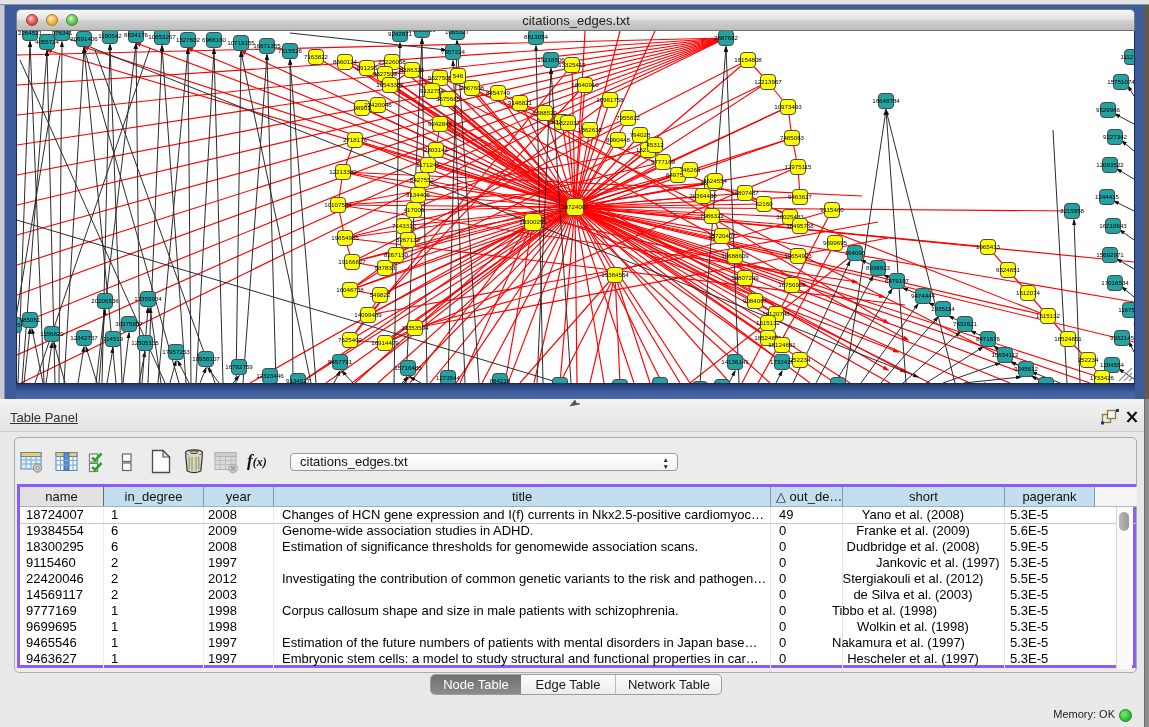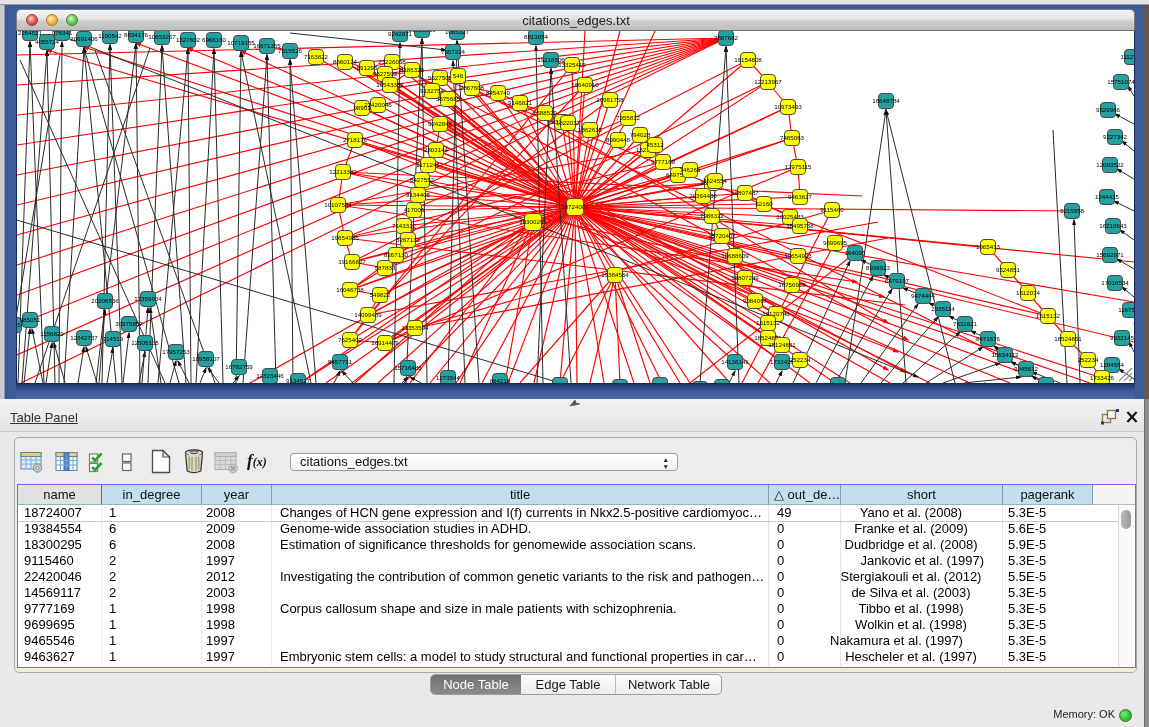--- a/index.html
+++ b/index.html
@@ -26,21 +26,21 @@
 
 #tpanel{left:0;top:399px;width:1149px;height:328px;background:#e9e9e9;}
 #theader{left:0;top:399px;width:1149px;height:33px;background:linear-gradient(#f2f2f2,#e4e4e4);border-bottom:1px solid #c9c9c9;box-sizing:border-box;}
 #theader span{position:absolute;left:10px;top:11px;font-size:13px;color:#333;text-decoration:underline;}
 #floatic{left:1101px;top:409px;width:18px;height:16px;}
 #closeic{left:1125px;top:410px;width:14px;height:14px;}
 #tbox{left:14px;top:437px;width:1123px;height:236px;background:#ececec;border:1px solid #acacac;border-radius:5px;box-sizing:border-box;}
 #combo{left:290px;top:453px;width:388px;height:18px;background:linear-gradient(#fff,#f2f2f2);border:1px solid #9b9b9b;border-radius:4px;box-sizing:border-box;font-size:13px;color:#111;line-height:16px;padding-left:9px;}
 #combo .arr{position:absolute;right:8px;top:1.5px;font-size:6.5px;color:#222;line-height:7px;letter-spacing:0;}
 
-#tbl{left:17px;top:484px;width:1119px;height:184px;background:#fff;border:1px solid #8b5cf6;box-sizing:border-box;}
+#tbl{left:17px;top:484px;width:1119px;height:184px;background:#fff;border:3px solid #8b5cf6;box-sizing:border-box;}
 .hrow{position:absolute;left:0;top:0;height:20px;width:1117px;background:#c3dfee;border-bottom:1px solid #98b2c0;box-sizing:border-box;}
 .hc{position:absolute;top:0;height:19px;font-size:13px;color:#111;text-align:center;line-height:19px;border-right:1px solid #7c9dac;box-sizing:border-box;background:#c3dfee;white-space:nowrap;overflow:hidden;}
 .hc1{background:#e2e2e2;border-right:1px solid #6a6a6a;}
 .rows{position:absolute;left:0;top:20px;font-size:13px;color:#000;}
 .r{position:absolute;height:16px;line-height:16px;white-space:nowrap;}
 .c{position:absolute;top:0;}
 .scroll{position:absolute;right:1px;top:20px;width:15px;height:162px;background:#fafafa;border-left:1px solid #d8d8d8;}
 .thumb{position:absolute;left:2px;top:5px;width:10px;height:19px;background:linear-gradient(90deg,#b9b9b9,#989898);border-radius:5px;}
 
 #tabs{left:430px;top:674px;width:292px;height:21px;border:1px solid #9d9d9d;border-radius:5px;box-sizing:border-box;background:linear-gradient(#fdfdfd,#ececec);font-size:13px;}
@@ -834,21 +834,21 @@
         <span class="c" style="left:262px">Estimation of significance thresholds for genomewide association scans.</span>
         <span class="c" style="left:759px">0</span>
         <span class="c" style="left:812px;width:162px;text-align:center">Dudbridge et al. (2008)</span>
         <span class="c" style="left:990px">5.9E-5</span>
       </div>
  <div class="r" style="top:48px;width:1117px;">
         <span class="c" style="left:6px">9115460</span>
         <span class="c" style="left:91px">2</span>
         <span class="c" style="left:188px">1997</span>
         <span class="c" style="left:759px">0</span>
-        <span class="c" style="left:804px;width:162px;text-align:right">Jankovic et al. (1997)</span>
+        <span class="c" style="left:856px;width:162px;text-align:left">Jankovic et al. (1997)</span>
         <span class="c" style="left:990px">5.3E-5</span>
       </div>
  <div class="r" style="top:64px;width:1117px;">
         <span class="c" style="left:6px">22420046</span>
         <span class="c" style="left:91px">2</span>
         <span class="c" style="left:188px">2012</span>
         <span class="c" style="left:262px">Investigating the contribution of common genetic variants to the risk and pathogen…</span>
         <span class="c" style="left:759px">0</span>
         <span class="c" style="left:812px;width:162px;text-align:center">Stergiakouli et al. (2012)</span>
         <span class="c" style="left:990px">5.5E-5</span>
@@ -860,35 +860,36 @@
         <span class="c" style="left:759px">0</span>
         <span class="c" style="left:812px;width:162px;text-align:center">de Silva et al. (2003)</span>
         <span class="c" style="left:990px">5.3E-5</span>
       </div>
  <div class="r" style="top:96px;width:1117px;">
         <span class="c" style="left:6px">9777169</span>
         <span class="c" style="left:91px">1</span>
         <span class="c" style="left:188px">1998</span>
         <span class="c" style="left:262px">Corpus callosum shape and size in male patients with schizophrenia.</span>
         <span class="c" style="left:759px">0</span>
-        <span class="c" style="left:812px;width:162px;text-align:center">Tibbo et al. (1998)</span>
+        <span class="c" style="left:812px;width:162px;text-align:left">Tibbo et al. (1998)</span>
         <span class="c" style="left:990px">5.3E-5</span>
       </div>
  <div class="r" style="top:112px;width:1117px;">
         <span class="c" style="left:6px">9699695</span>
         <span class="c" style="left:91px">1</span>
         <span class="c" style="left:188px">1998</span>
         <span class="c" style="left:759px">0</span>
         <span class="c" style="left:812px;width:162px;text-align:center">Wolkin et al. (1998)</span>
         <span class="c" style="left:990px">5.3E-5</span>
       </div>
  <div class="r" style="top:128px;width:1117px;">
         <span class="c" style="left:6px">9465546</span>
         <span class="c" style="left:91px">1</span>
         <span class="c" style="left:188px">1997</span>
+        <span class="c" style="left:262px">Estimation of the future numbers of patients with mental disorders in Japan base…</span>
         <span class="c" style="left:759px">0</span>
         <span class="c" style="left:812px;width:162px;">Nakamura et al. (1997)</span>
         <span class="c" style="left:990px">5.3E-5</span>
       </div>
  <div class="r" style="top:144px;width:1117px;">
         <span class="c" style="left:6px">9463627</span>
         <span class="c" style="left:91px">1</span>
         <span class="c" style="left:188px">1997</span>
         <span class="c" style="left:262px">Embryonic stem cells: a model to study structural and functional properties in car…</span>
         <span class="c" style="left:759px">0</span>

